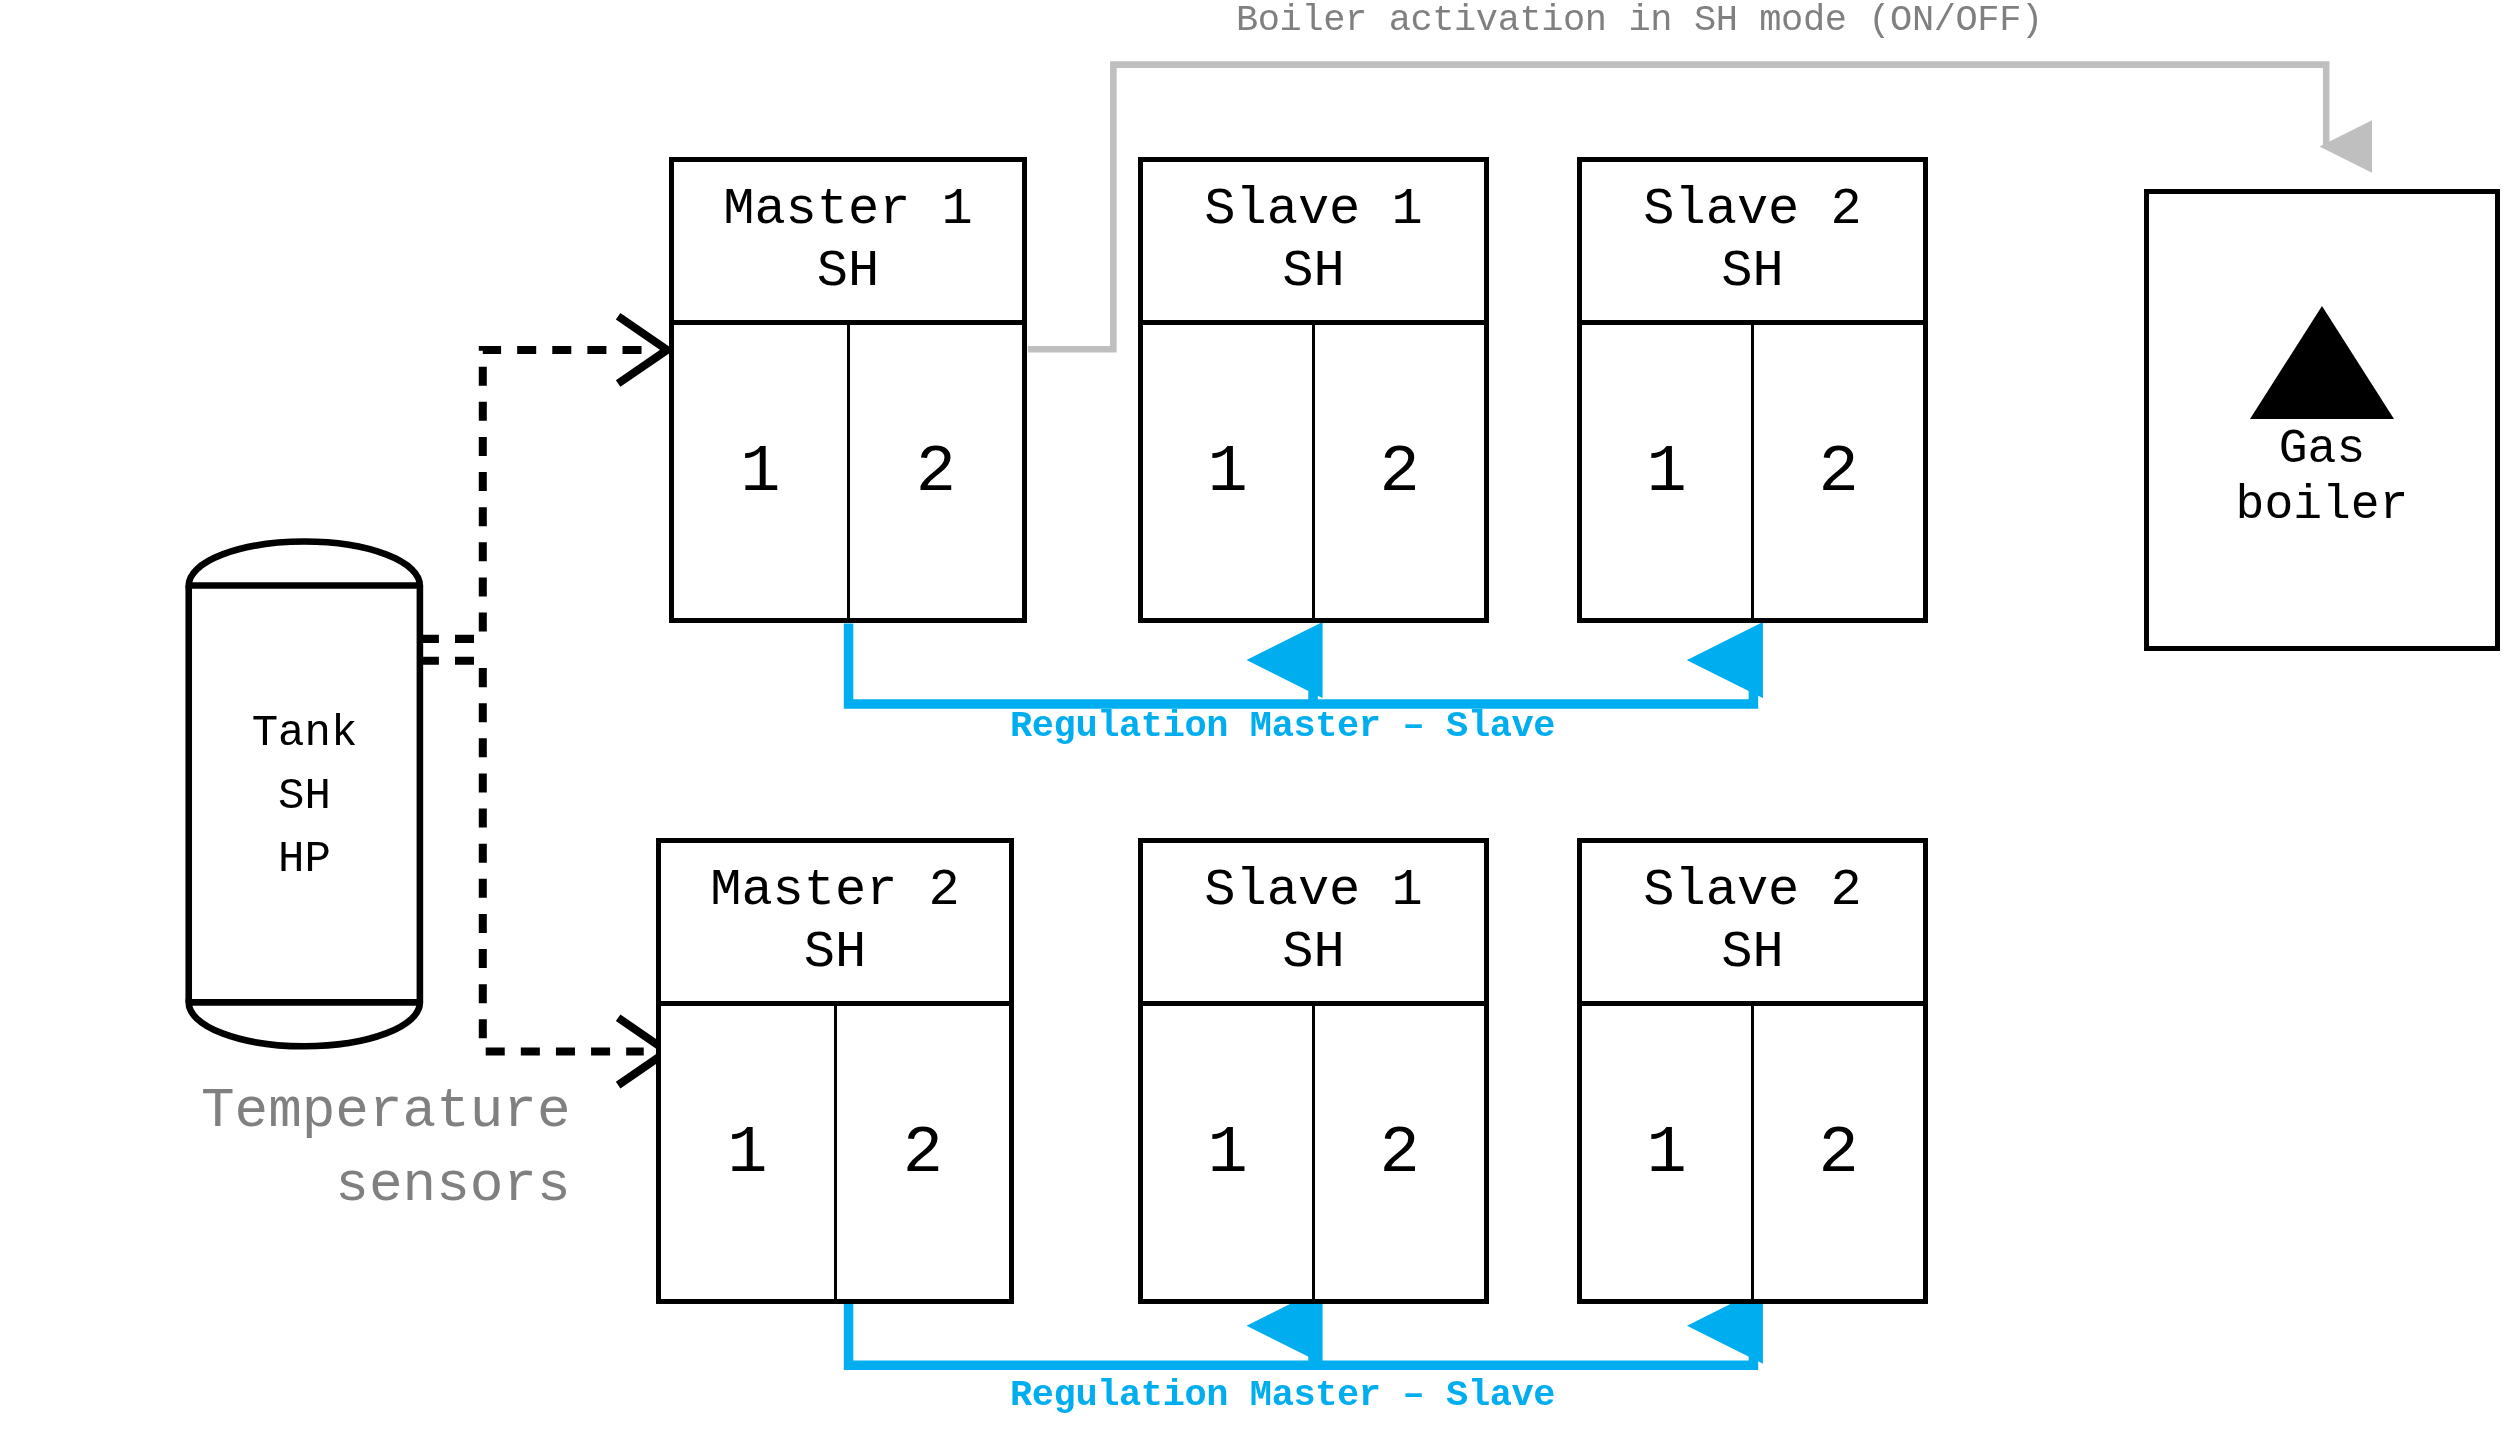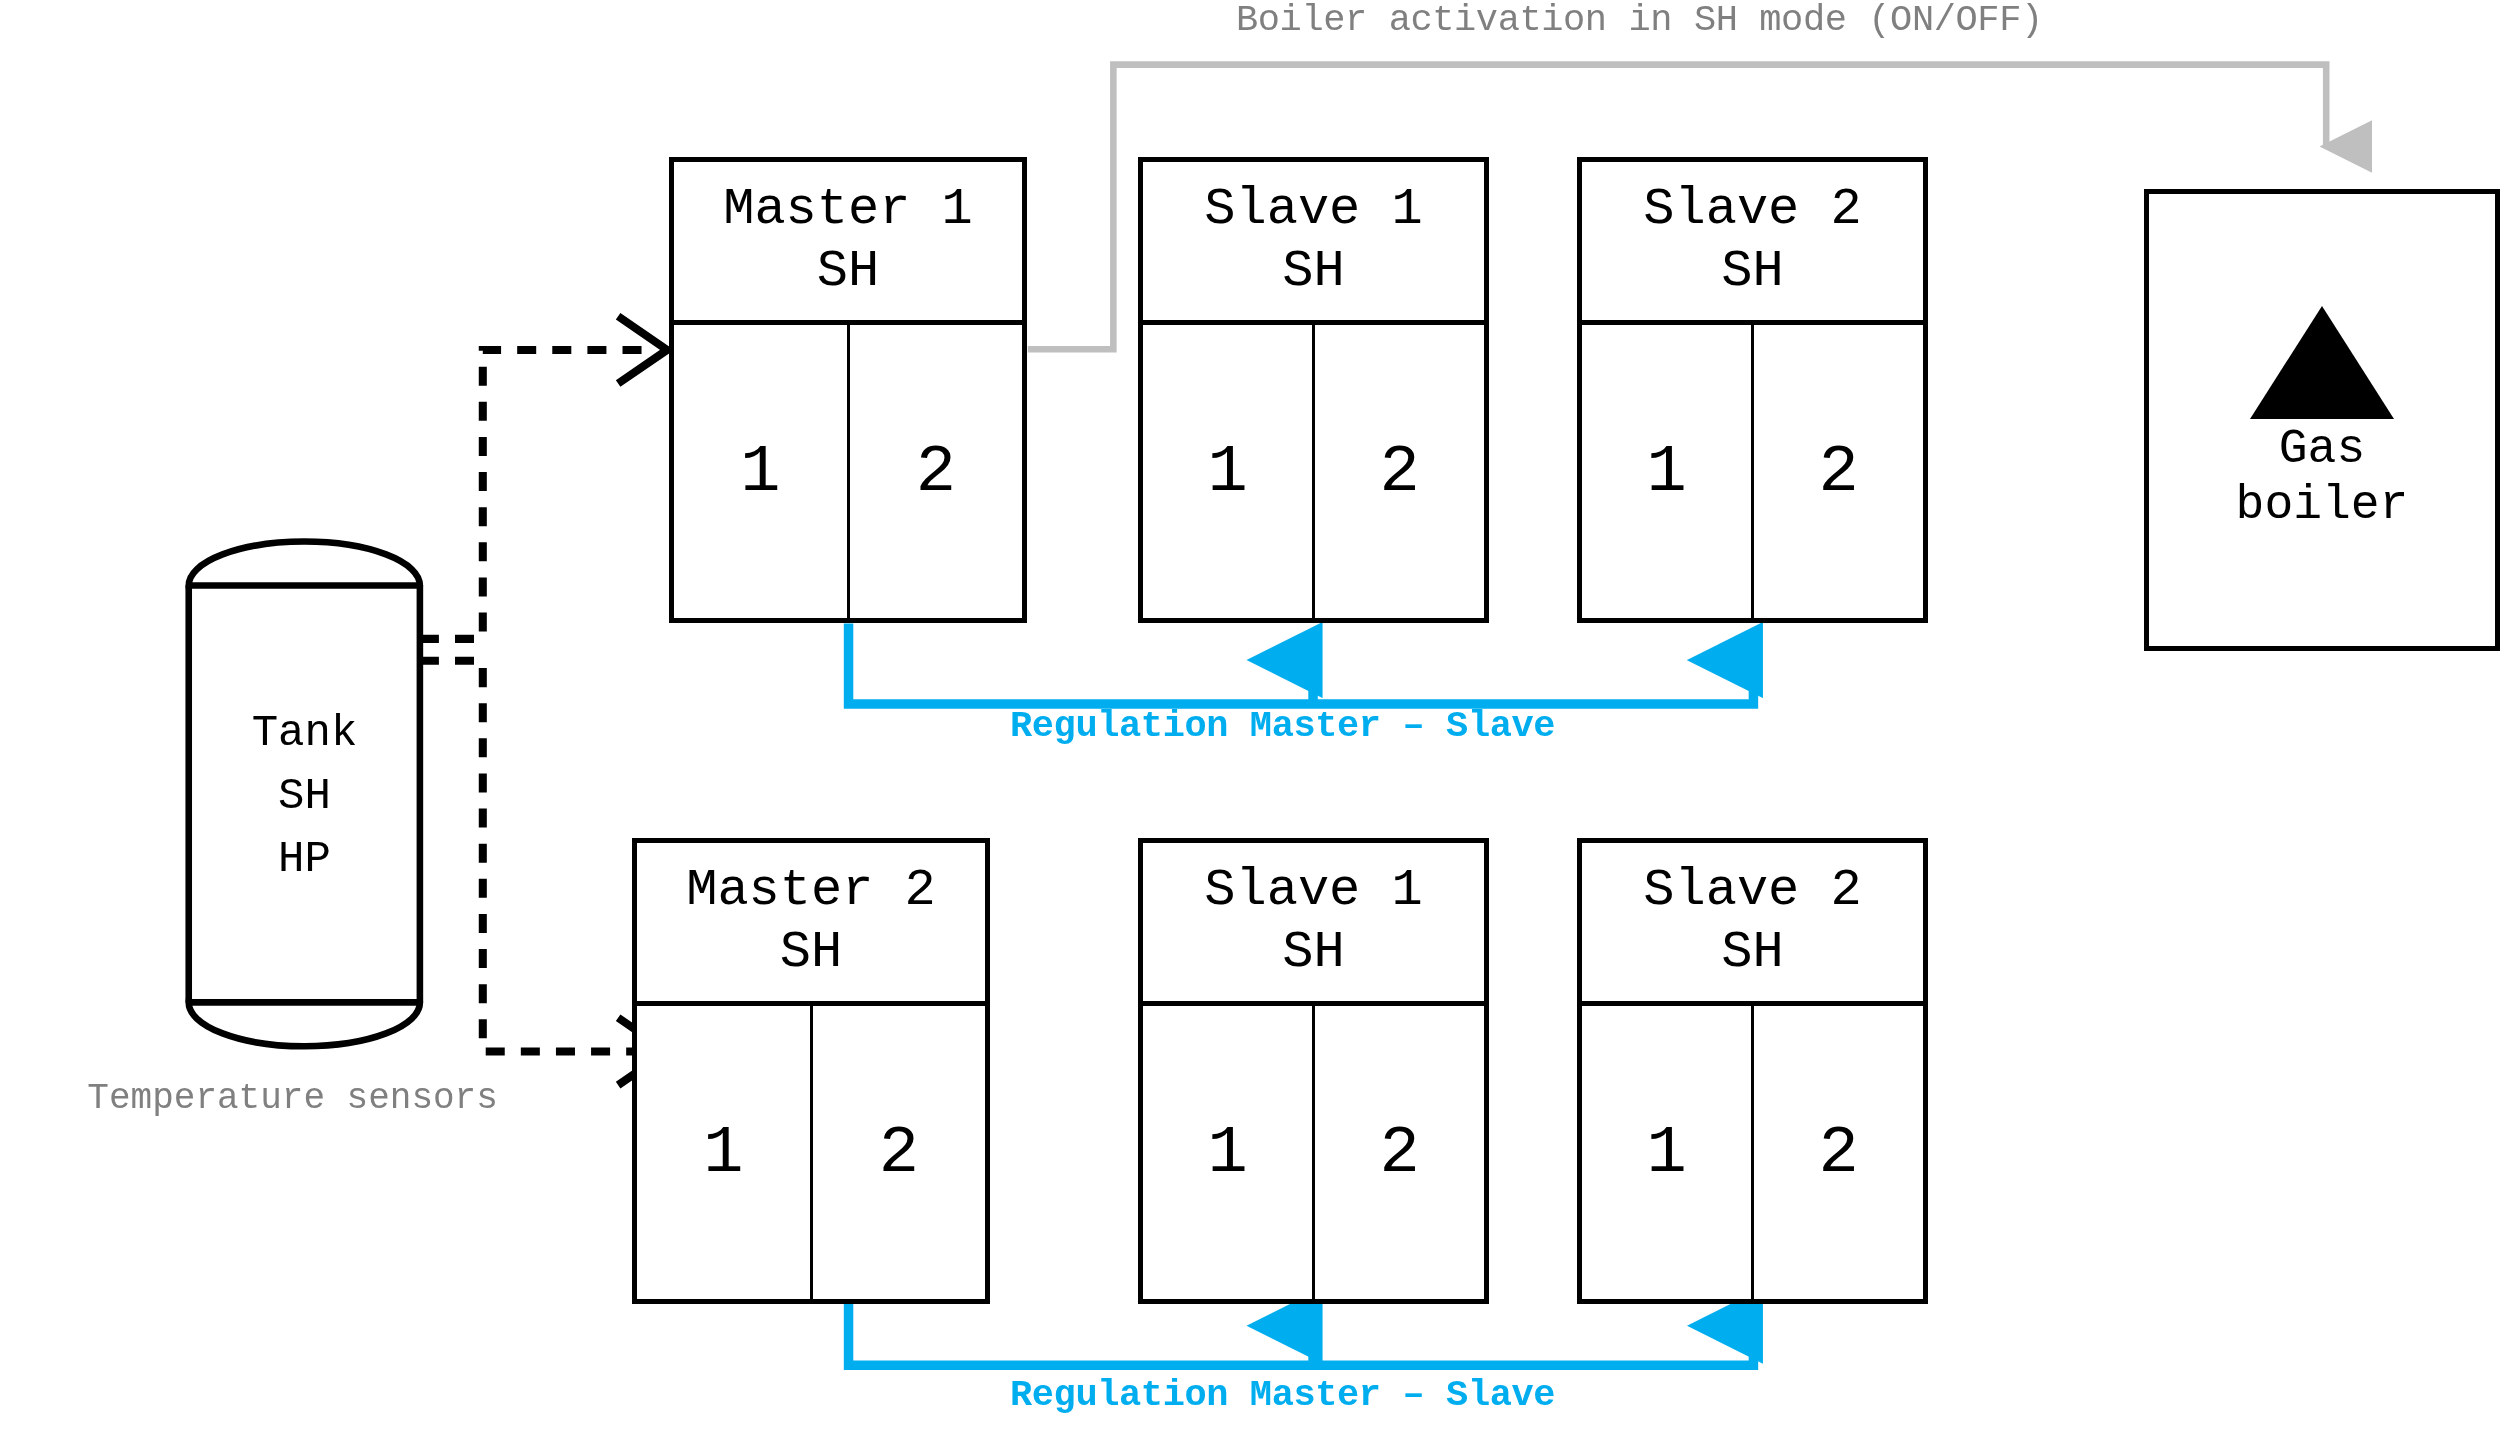--- a/index.html
+++ b/index.html
@@ -67,23 +67,23 @@
     display:flex; flex-direction:column;
     align-items:center; justify-content:center;
     gap:19px;
     font-size:44px; color:#000000;
     line-height:1;
   }
   #sensors-caption {
     position:absolute;
     left:14.6px; top:1075px;
     width:556px;
-    text-align:center;
+    text-align:right;
     color:#808080;
-    font-size:36px;
+    font-size:56px;
     line-height:1.32;
   }
   .reg-label {
     position:absolute;
     color:#00AEEF;
     font-size:37px;
     font-weight:bold;
     white-space:nowrap;
     letter-spacing:-0.4px;
   }
@@ -216,21 +216,21 @@
       <span class="ln">SH</span>
     </div>
     <div class="unit-cells">
       <div class="unit-cell left">1</div>
       <div class="unit-cell">2</div>
     </div>
   </div>
 
   <div class="reg-label" id="reg-label-top">Regulation Master – Slave</div>
 
-  <div class="unit" style="left:632px; top:838px; width:358px; height:466px;">
+  <div class="unit" style="left:656px; top:838px; width:358px; height:466px;">
     <div class="unit-head">
       <span class="ln">Master 2</span>
       <span class="ln">SH</span>
     </div>
     <div class="unit-cells">
       <div class="unit-cell left">1</div>
       <div class="unit-cell">2</div>
     </div>
   </div>
 

